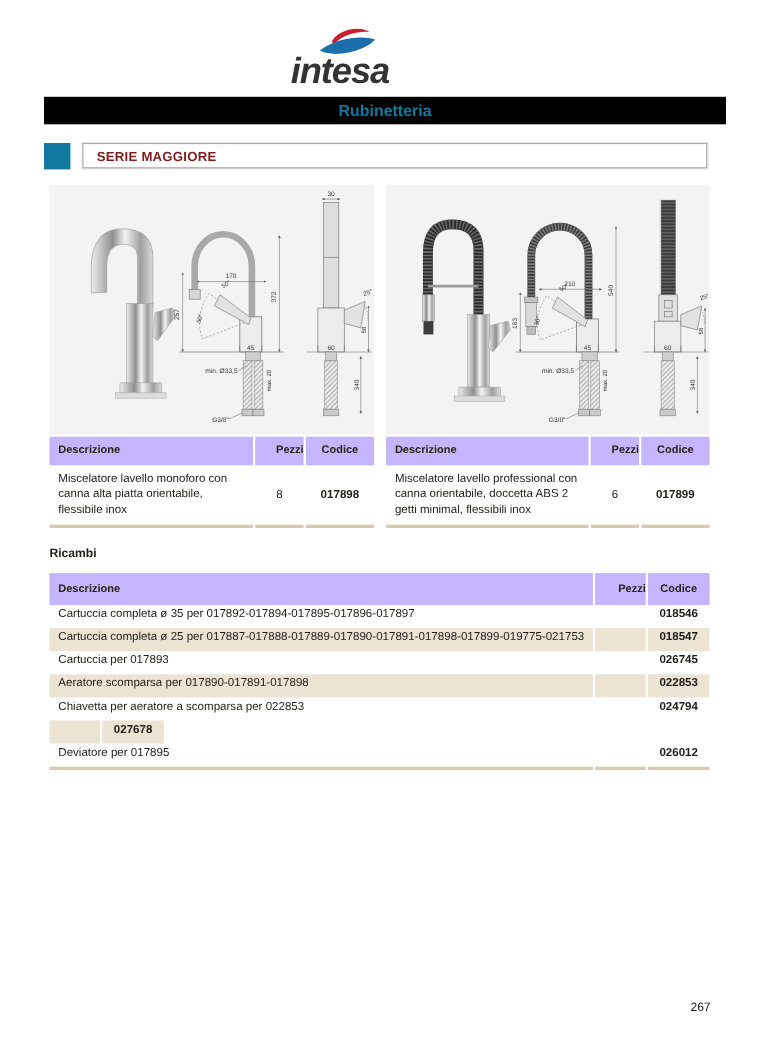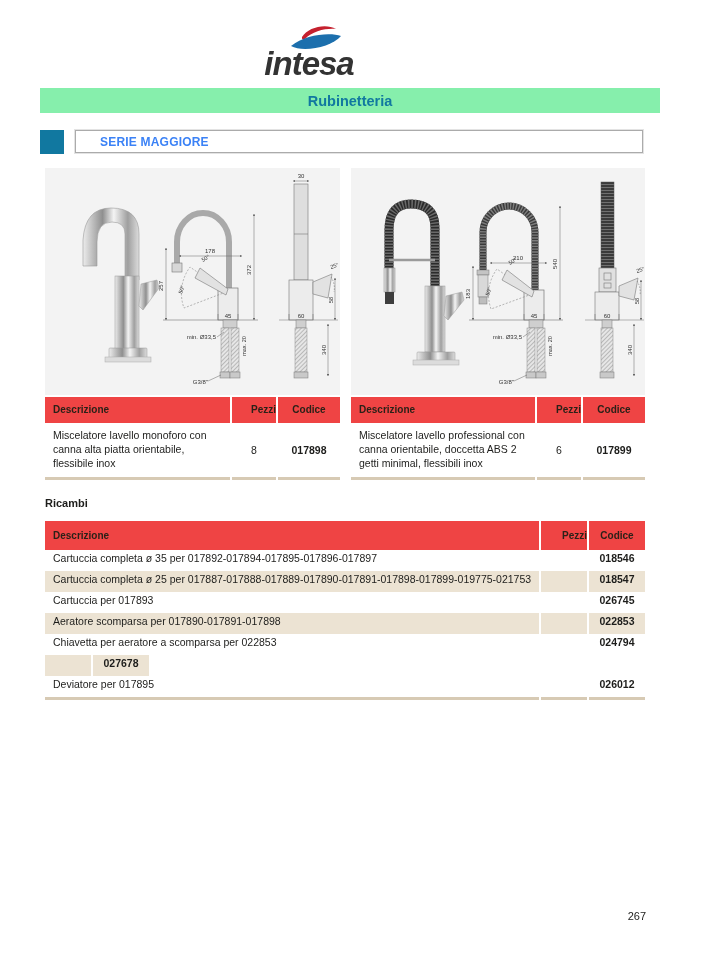--- a/index.html
+++ b/index.html
@@ -2,39 +2,39 @@
 <html><head>
 <meta charset="utf-8">
 <style>
   * { margin:0; padding:0; box-sizing:border-box; }
   html,body { width:710px; height:958px; background:#fff; font-family:"Liberation Sans",sans-serif; color:#1d1d1b; position:relative; }
 
   
   .logo-wrap { position:absolute; top:22px; left:0; width:618px; display:flex; justify-content:center; }
 
   
-  .catbar { position:absolute; left:40px; top:88px; width:620px; height:25px; background:#86efac;
+  .catbar { position:absolute; left:40px; top:88px; width:620px; height:25px; background:#000000;
             display:flex; align-items:center; justify-content:center;
             color:#1178a0; font-weight:bold; font-size:14.5px; }
 
   
   .sec-square { position:absolute; left:40px; top:130px; width:24px; height:24px; background:#1178a0; }
   .sec-box { position:absolute; left:75px; top:130px; width:568px; height:23px; border:1px solid #ababab;
-             box-shadow:0 0 0 1px #e3e3e3; display:flex; align-items:center; padding-left:24px;
-             color:#3b82f6; font-weight:bold; font-size:12px; letter-spacing:.2px; }
+             box-shadow:0 0 0 1px #e3e3e3; display:flex; align-items:center; padding-left:12px;
+             color:#7f1d1d; font-weight:bold; font-size:12px; letter-spacing:.2px; }
 
   
   .card { position:absolute; top:168px; }
   .card.left  { left:45px;  width:295px; }
   .card.right { left:351px; width:294px; }
   .photo-area { width:100%; height:227px; background:#f3f3f3; }
 
   .ptable { margin-top:2px; }
   .hrow, .drow, .rrow, .strip-row { display:flex; gap:2px; background:#fff; }
-  .hcell { background:#ef4444; height:26px; line-height:26px; font-size:10px; font-weight:bold; color:#2b2118; }
+  .hcell { background:#c4b5fd; height:26px; line-height:26px; font-size:10px; font-weight:bold; color:#2b2118; }
   .c-desc  { flex:1; padding-left:8px; text-align:left; }
   .c-pezzi { width:44px; text-align:right; }
   .c-cod   { width:62px; text-align:center; }
   .drow { min-height:56px; }
   .drow > div { border-bottom:3px solid #d7cab4; }
   .d-desc  { flex:1; padding:5px 10px 6px 8px; font-size:10.5px; line-height:1.35; }
   .d-pezzi { width:44px; display:flex; align-items:center; justify-content:center; font-size:10.5px; }
   .d-cod   { width:62px; display:flex; align-items:center; justify-content:center; font-size:10.5px; font-weight:bold; }
 
   

